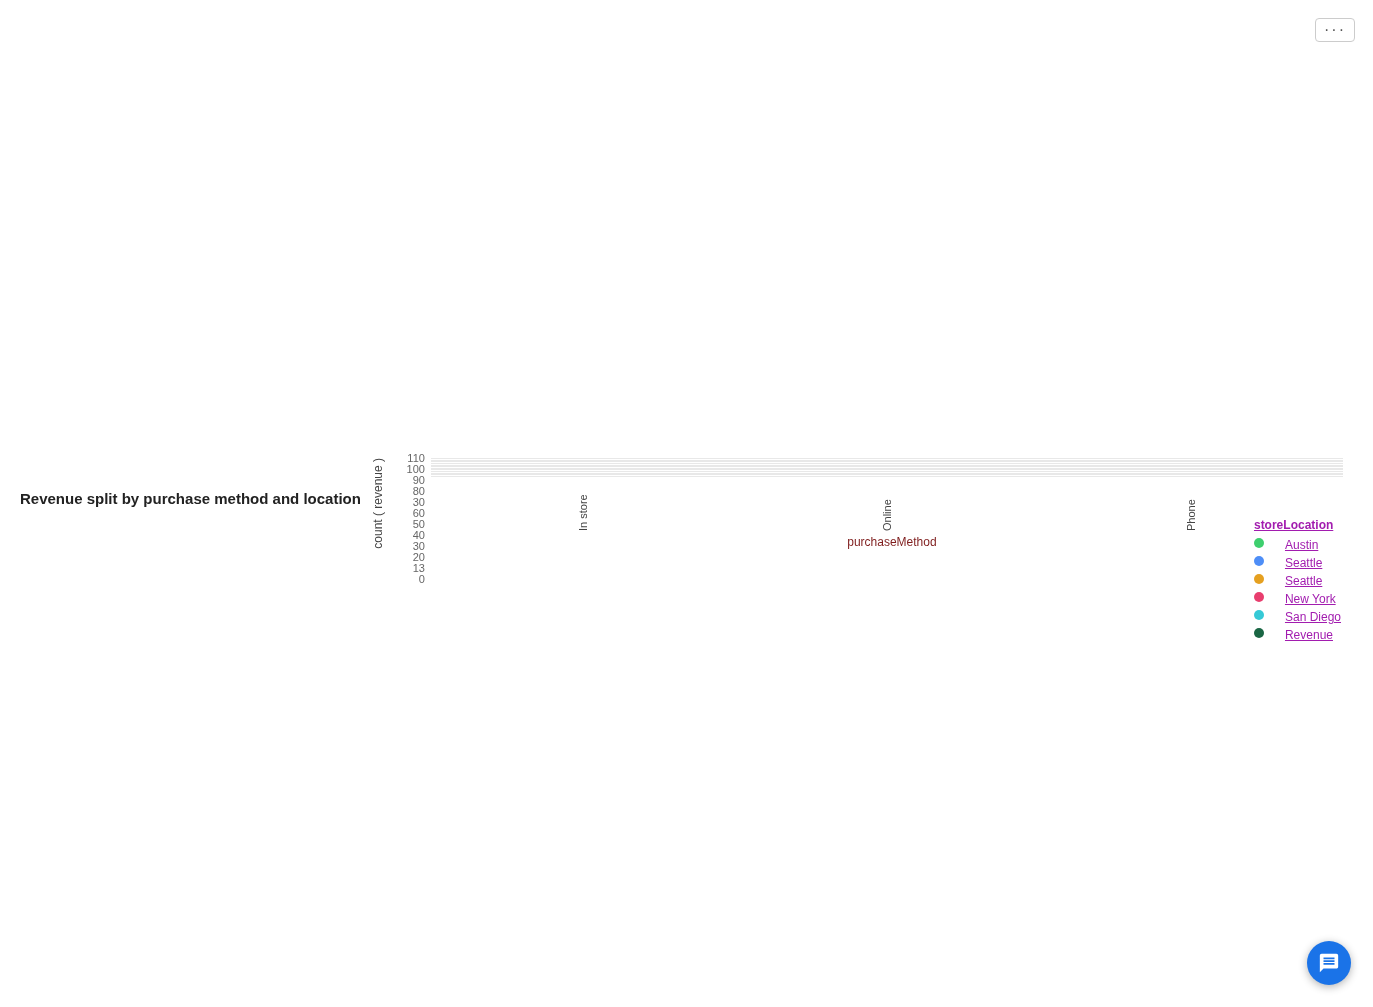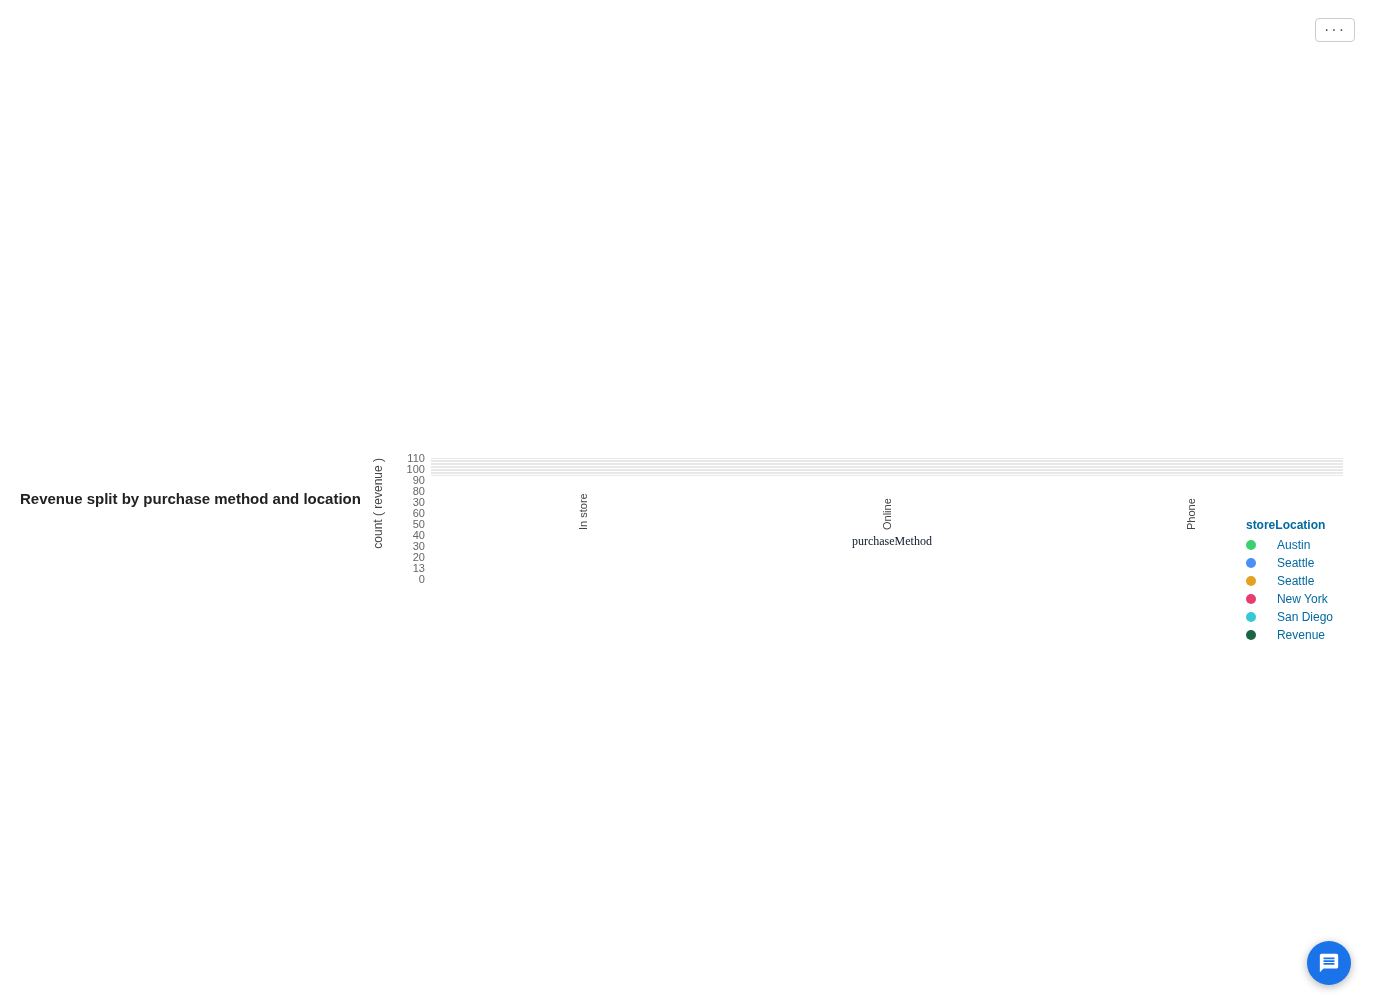--- a/index.html
+++ b/index.html
@@ -130,40 +130,39 @@
       writing-mode: vertical-rl;
       transform: rotate(180deg);
       height: 50px;
       display: flex;
       align-items: center;
       flex: 1;
     }
     .x-axis-title {
       text-align: center;
       font-size: 12px;
-      color: #0f172a;
+      color: #7f1d1d;
       margin-top: 4px;
       margin-left: 40px;
-      font-family: Liberation Serif, serif;
     }
     .legend {
       position: absolute;
       top: 60px;
-      right: 20px;
+      right: 12px;
       font-size: 12px;
-      color: #0369a1;
+      color: #a21caf;
+      text-decoration: underline;
     }
     .legend-title {
       font-weight: 600;
       margin-bottom: 6px;
       font-size: 12px;
     }
     .legend-item {
       display: flex;
-      align-items: center;
       gap: 21px;
       margin-bottom: 4px;
     }
     .legend-dot {
       width: 10px;
       height: 10px;
       border-radius: 50%;
       flex-shrink: 0;
     }
     .chat-btn {

